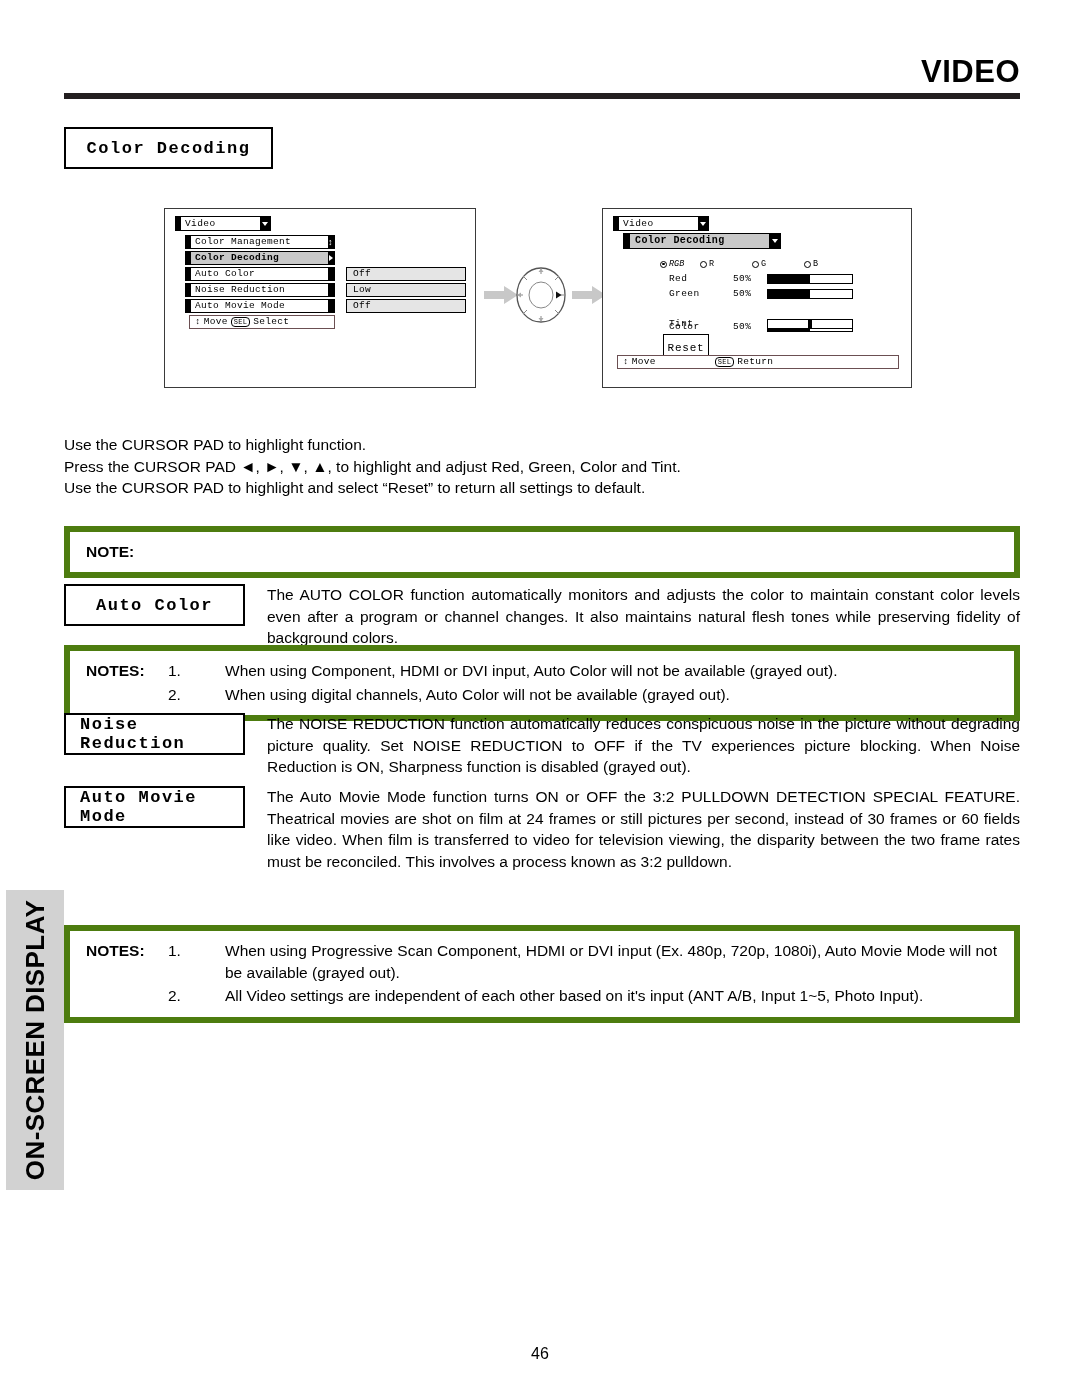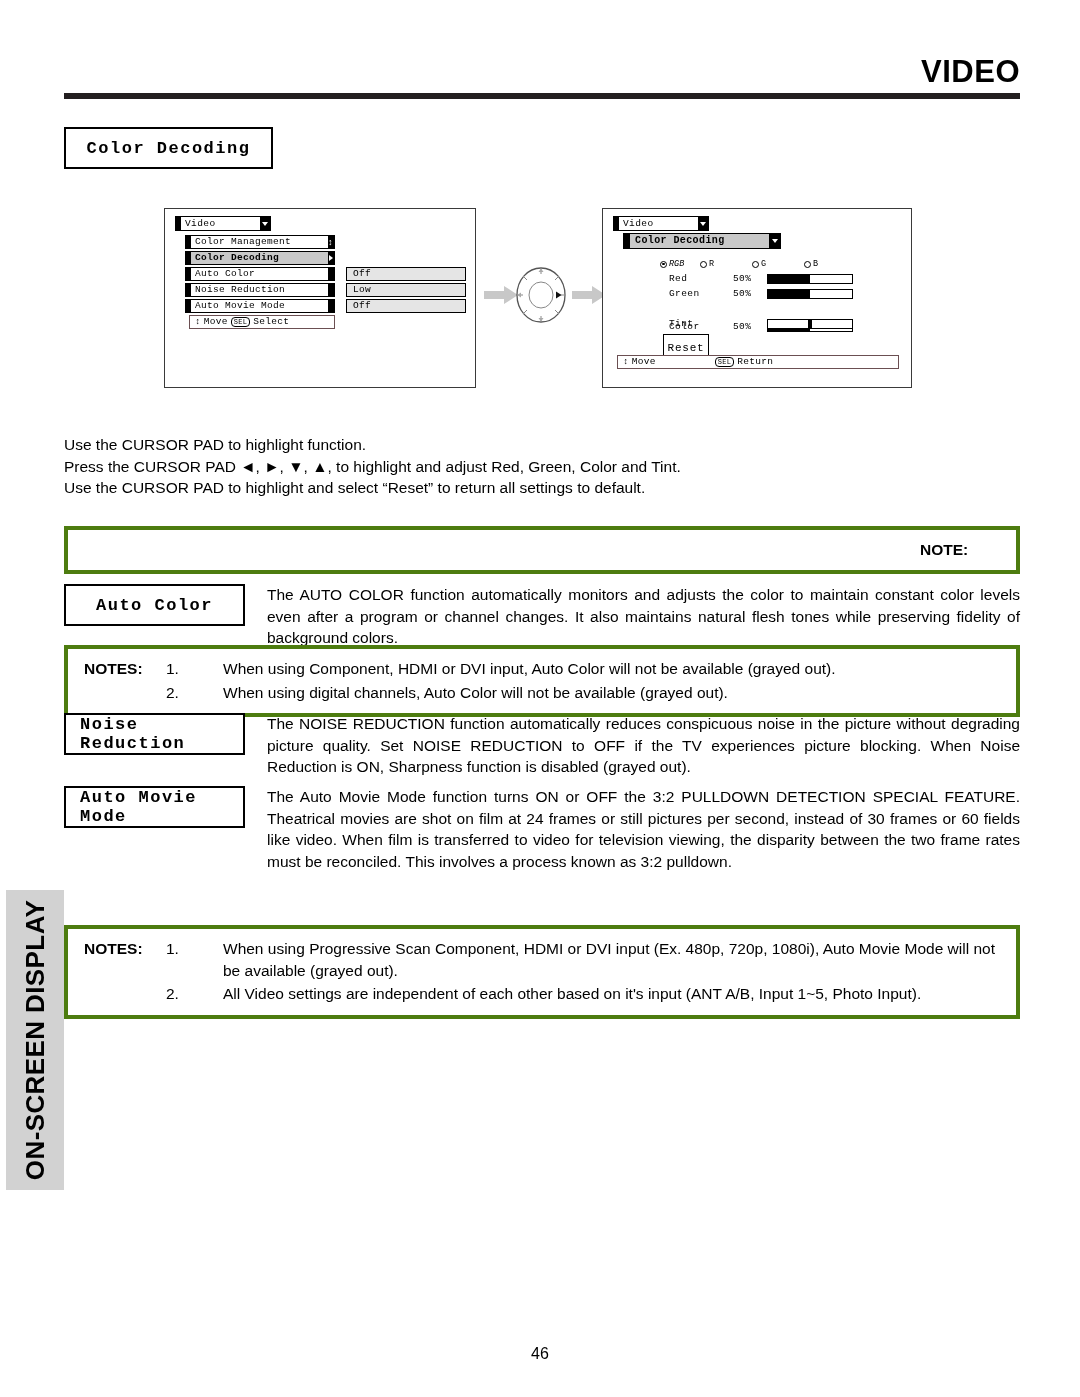--- a/index.html
+++ b/index.html
@@ -98,27 +98,26 @@
     line-height: 21.5px;
     text-align: justify;
     font-family: "Liberation Sans", sans-serif;
   }
   .feature-text p { margin: 0 0 0 0; }
   .feature-text p + p { margin-top: 17px; }
   .feature-text.nojust { text-align: left; }
 
   
   .note-box {
-    border: 4px solid #4d7c0f;
+    border: 6px solid #4d7c0f;
     box-sizing: border-box;
     padding: 9px 14px 10px 16px;
     background: #fff;
     display: flex;
     align-items: flex-start;
-    justify-content: flex-end;
   }
   .note-tag {
     flex: 0 0 auto;
     font-size: 15.5px;
     font-weight: bold;
     width: 82px;
     line-height: 21px;
     font-family: "Liberation Sans", sans-serif;
   }
   .note-items {

